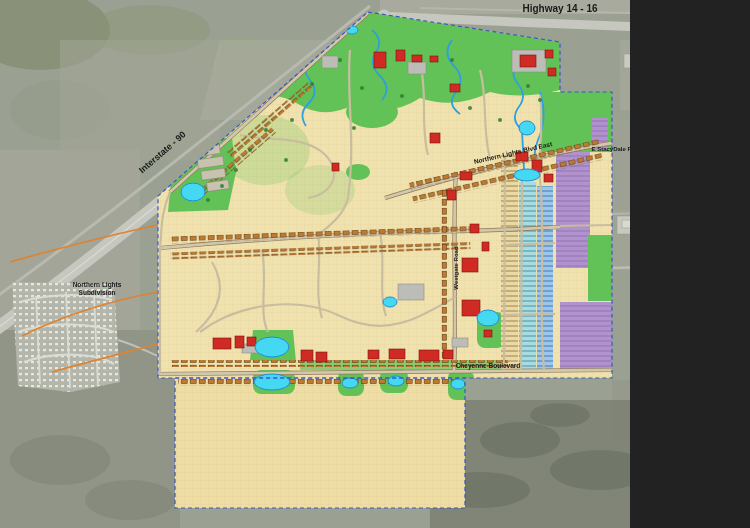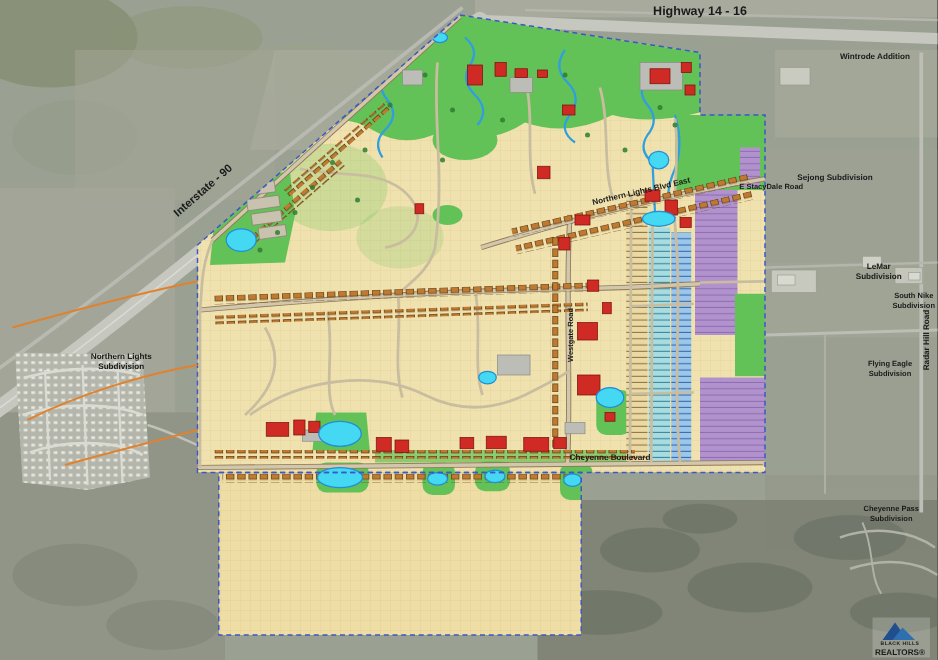--- a/index.html
+++ b/index.html
@@ -1,16 +1,16 @@
 <!DOCTYPE html>
 <html><head>
 <meta charset="utf-8">
 <style>
   html,body{margin:0;padding:0;background:#222;}
-  #stage{position:relative;width:750px;height:528px;overflow:hidden;
+  #stage{position:relative;width:630px;height:528px;overflow:hidden;
          font-family:"Liberation Sans",sans-serif;}
   svg{display:block;}
   text{font-family:"Liberation Sans",sans-serif;font-weight:bold;fill:#1a1a1a;}
 </style>
 </head>
 <body>
 
 <div id="stage">
 <svg width="750" height="528" viewBox="0 0 750 528">
   <defs>

